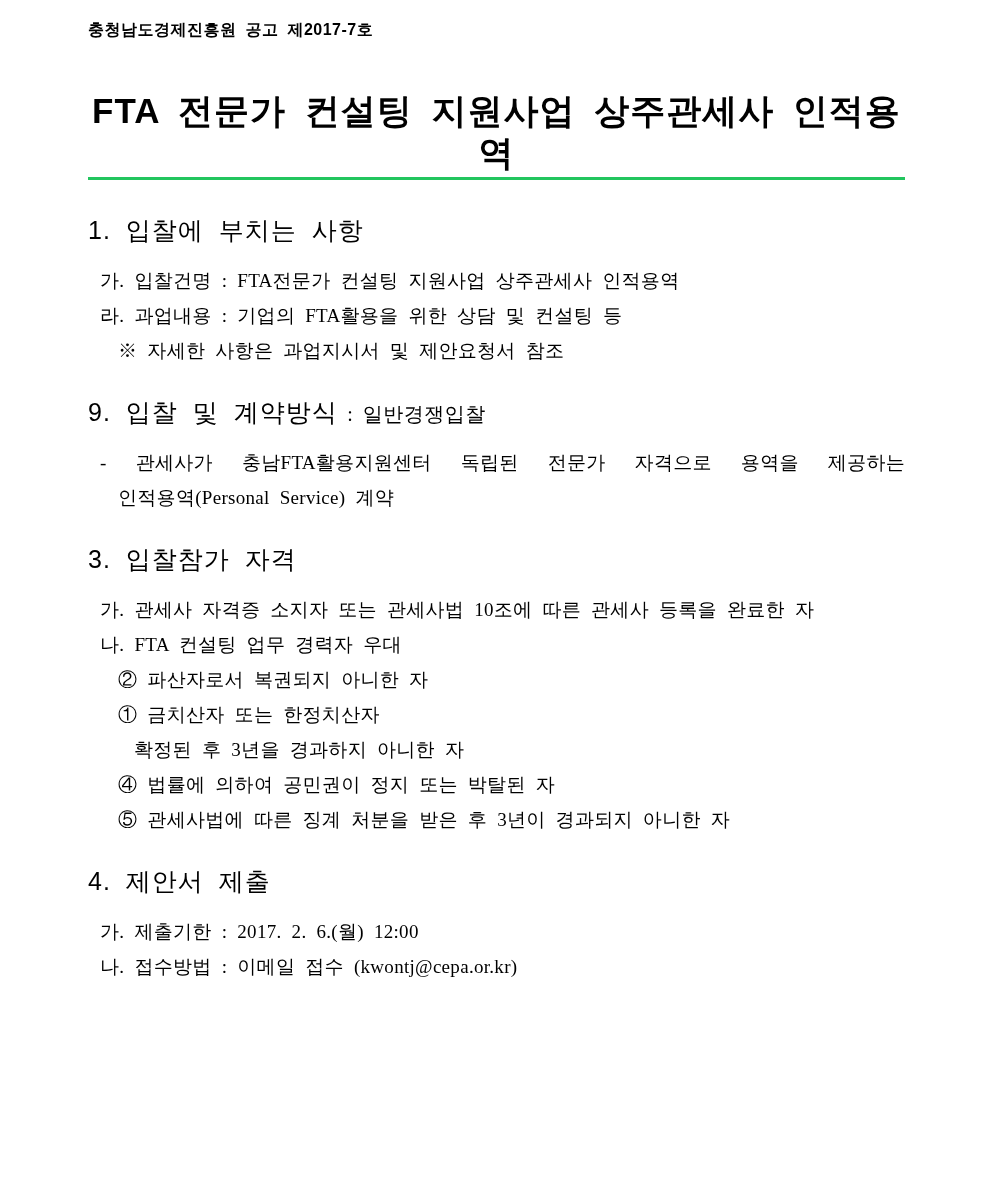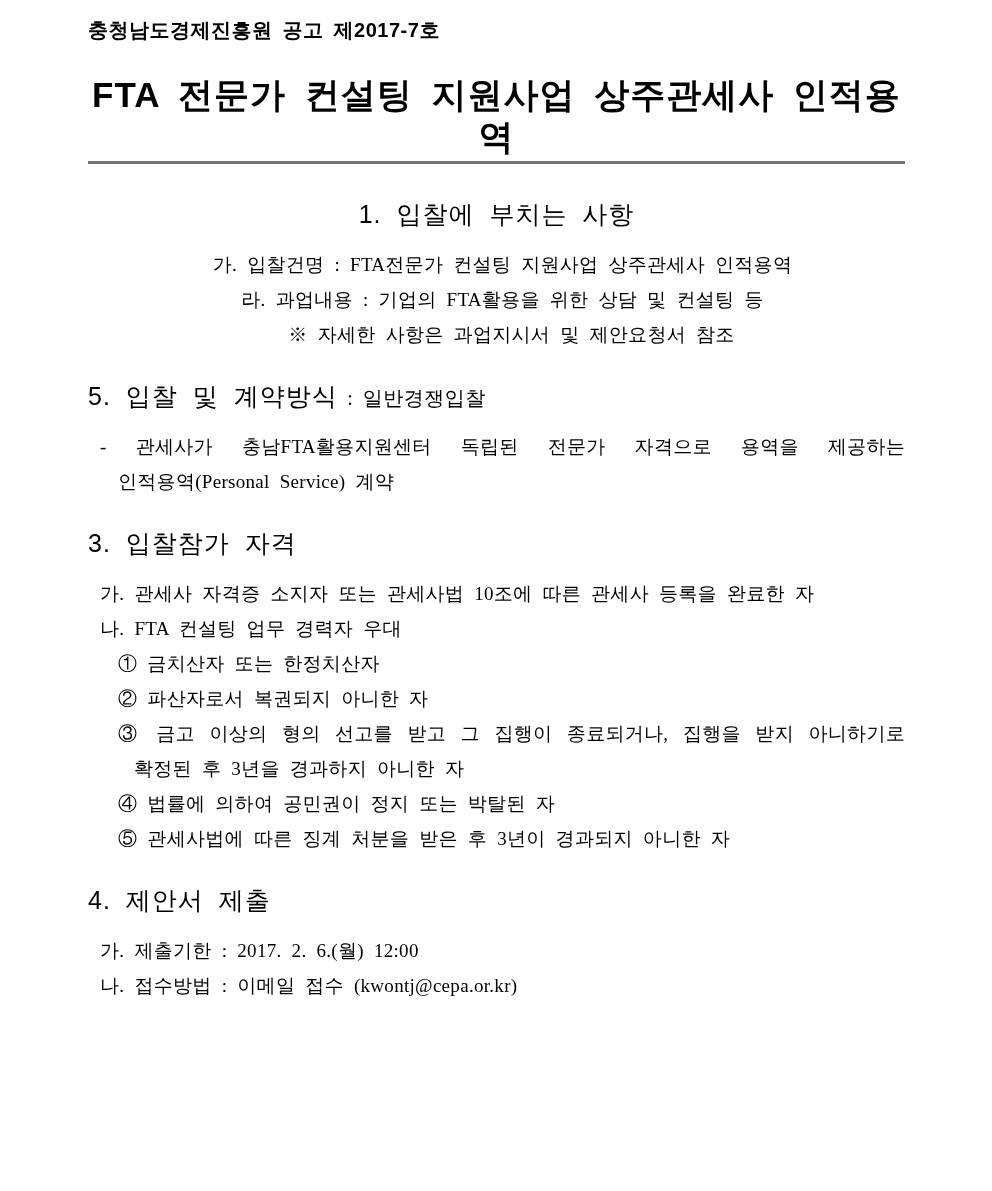--- a/index.html
+++ b/index.html
@@ -14,43 +14,43 @@
     background: #ffffff;
     color: #000000;
     overflow: hidden;
     box-sizing: border-box;
     padding: 16px 87px 0 88px;
     font-family: "Liberation Serif", "DejaVu Serif", serif;
   }
   .notice-no {
     font-family: "Liberation Sans", "DejaVu Sans", sans-serif;
     font-weight: bold;
-    font-size: 20px;
+    font-size: 16px;
     line-height: 28px;
     letter-spacing: 0.5px;
     word-spacing: 4px;
-    margin-bottom: 30px;
+    margin-bottom: 46px;
   }
   .title-wrap {
     text-align: center;
     margin-bottom: 34px;
   }
   .doc-title {
     display: inline-block;
     font-family: "Liberation Sans", "DejaVu Sans", sans-serif;
     font-weight: bold;
     font-size: 35px;
     line-height: 42px;
     letter-spacing: 1px;
     word-spacing: 8px;
-    border-bottom: 3px solid #737373;
+    border-bottom: 3px solid #22c55e;
     padding-bottom: 3px;
   }
   .section { margin-top: 28px; }
-  .section:first-child { margin-top: 0; text-align: center; }
+  .section:first-child { margin-top: 0; }
   .section-heading {
     font-family: "Liberation Sans", "DejaVu Sans", sans-serif;
     font-size: 25px;
     line-height: 32px;
     letter-spacing: 1px;
     word-spacing: 7px;
     margin-bottom: 15px;
   }
   .section-heading .suffix {
     font-family: "Liberation Serif", "DejaVu Serif", serif;
@@ -90,38 +90,37 @@
     </div>
     <div class="section-body">
           <div class="line ind-1">가. 입찰건명 : FTA전문가 컨설팅 지원사업 상주관세사 인적용역</div>
           <div class="line ind-1">라. 과업내용 : 기업의 FTA활용을 위한 상담 및 컨설팅 등</div>
           <div class="line ind-2">※ 자세한 사항은 과업지시서 및 제안요청서 참조</div>
         </div>
   </div>
 
   <div class="section">
     <div class="section-heading">
-      <span class="main">5. 입찰 및 계약방식</span><span class="suffix"> : 일반경쟁입찰</span>
+      <span class="main">9. 입찰 및 계약방식</span><span class="suffix"> : 일반경쟁입찰</span>
     </div>
     <div class="section-body">
           <div class="line ind-1 justify">- 관세사가 충남FTA활용지원센터 독립된 전문가 자격으로 용역을 제공하는</div>
           <div class="line ind-2">인적용역(Personal Service) 계약</div>
         </div>
   </div>
 
   <div class="section">
     <div class="section-heading">
       <span class="main">3. 입찰참가 자격</span><span class="suffix"></span>
     </div>
     <div class="section-body">
           <div class="line ind-1">가. 관세사 자격증 소지자 또는 관세사법 10조에 따른 관세사 등록을 완료한 자</div>
           <div class="line ind-1">나. FTA 컨설팅 업무 경력자 우대</div>
+          <div class="line ind-2">② 파산자로서 복권되지 아니한 자</div>
           <div class="line ind-2">① 금치산자 또는 한정치산자</div>
-          <div class="line ind-2">② 파산자로서 복권되지 아니한 자</div>
-          <div class="line ind-2 justify">③ 금고 이상의 형의 선고를 받고 그 집행이 종료되거나, 집행을 받지 아니하기로</div>
           <div class="line ind-3">확정된 후 3년을 경과하지 아니한 자</div>
           <div class="line ind-2">④ 법률에 의하여 공민권이 정지 또는 박탈된 자</div>
           <div class="line ind-2">⑤ 관세사법에 따른 징계 처분을 받은 후 3년이 경과되지 아니한 자</div>
         </div>
   </div>
 
   <div class="section">
     <div class="section-heading">
       <span class="main">4. 제안서 제출</span><span class="suffix"></span>
     </div>

